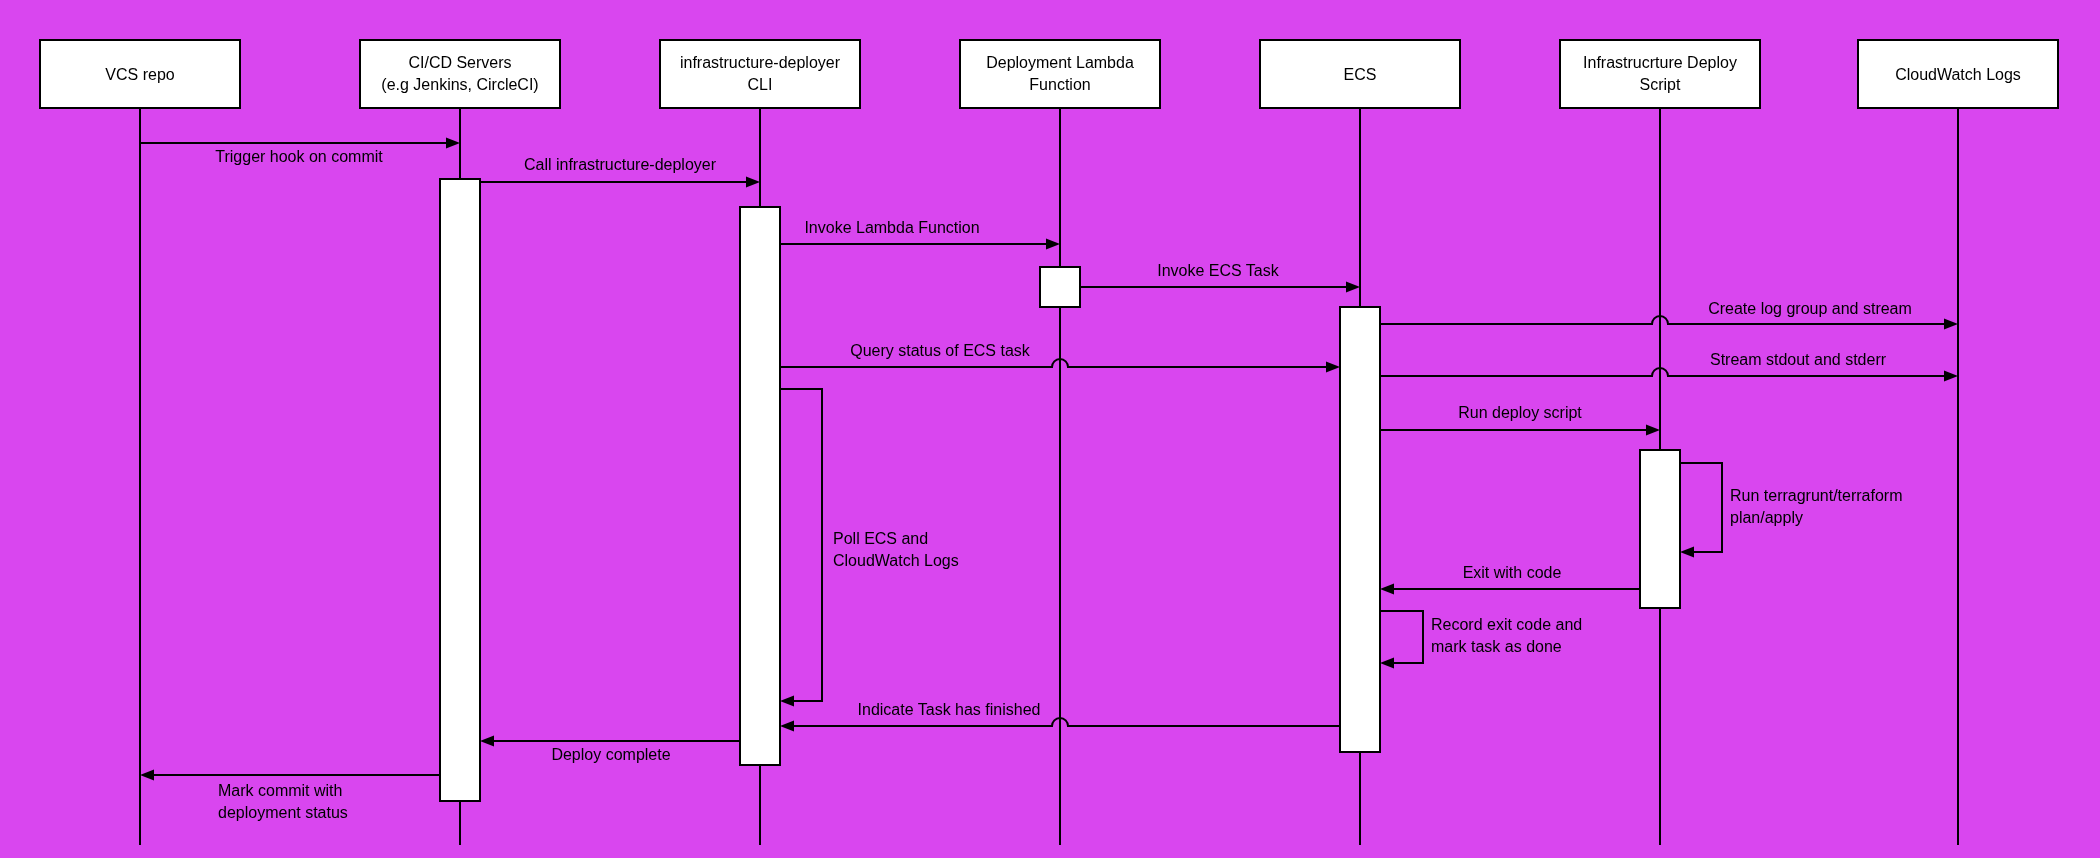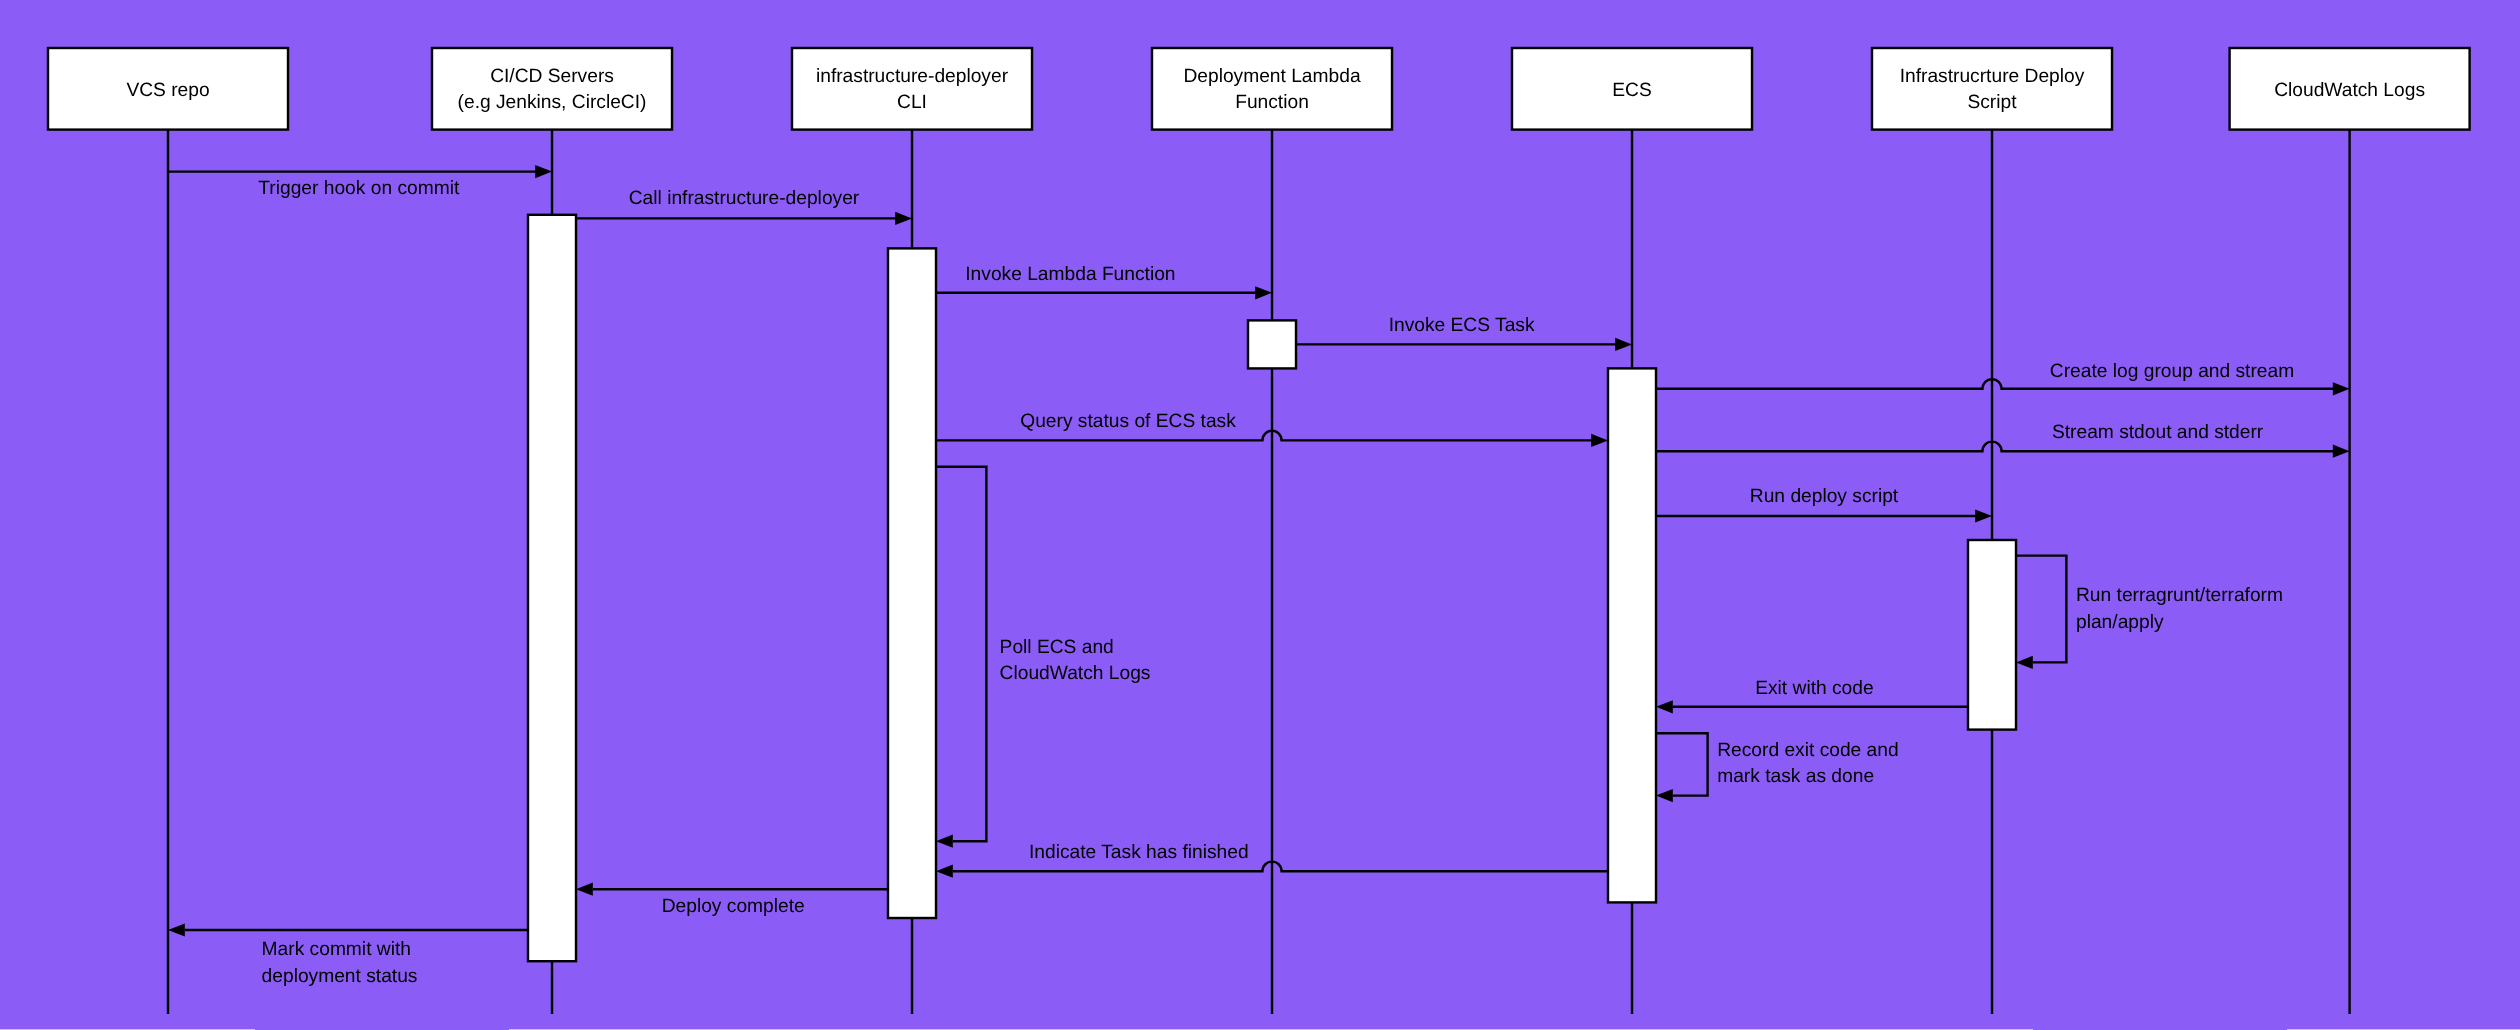--- a/index.html
+++ b/index.html
@@ -4,21 +4,21 @@
 <style>
   html, body {
     margin: 0;
     padding: 0;
     background: #ffffff;
   }
   .canvas {
     position: relative;
     width: 2100px;
     height: 858px;
-    background: #8b5cf6;
+    background: #d946ef;
     overflow: hidden;
   }
   svg {
     display: block;
   }
   svg text {
     font-family: "Liberation Sans", sans-serif;
     font-size: 16px;
     fill: #000000;
   }

